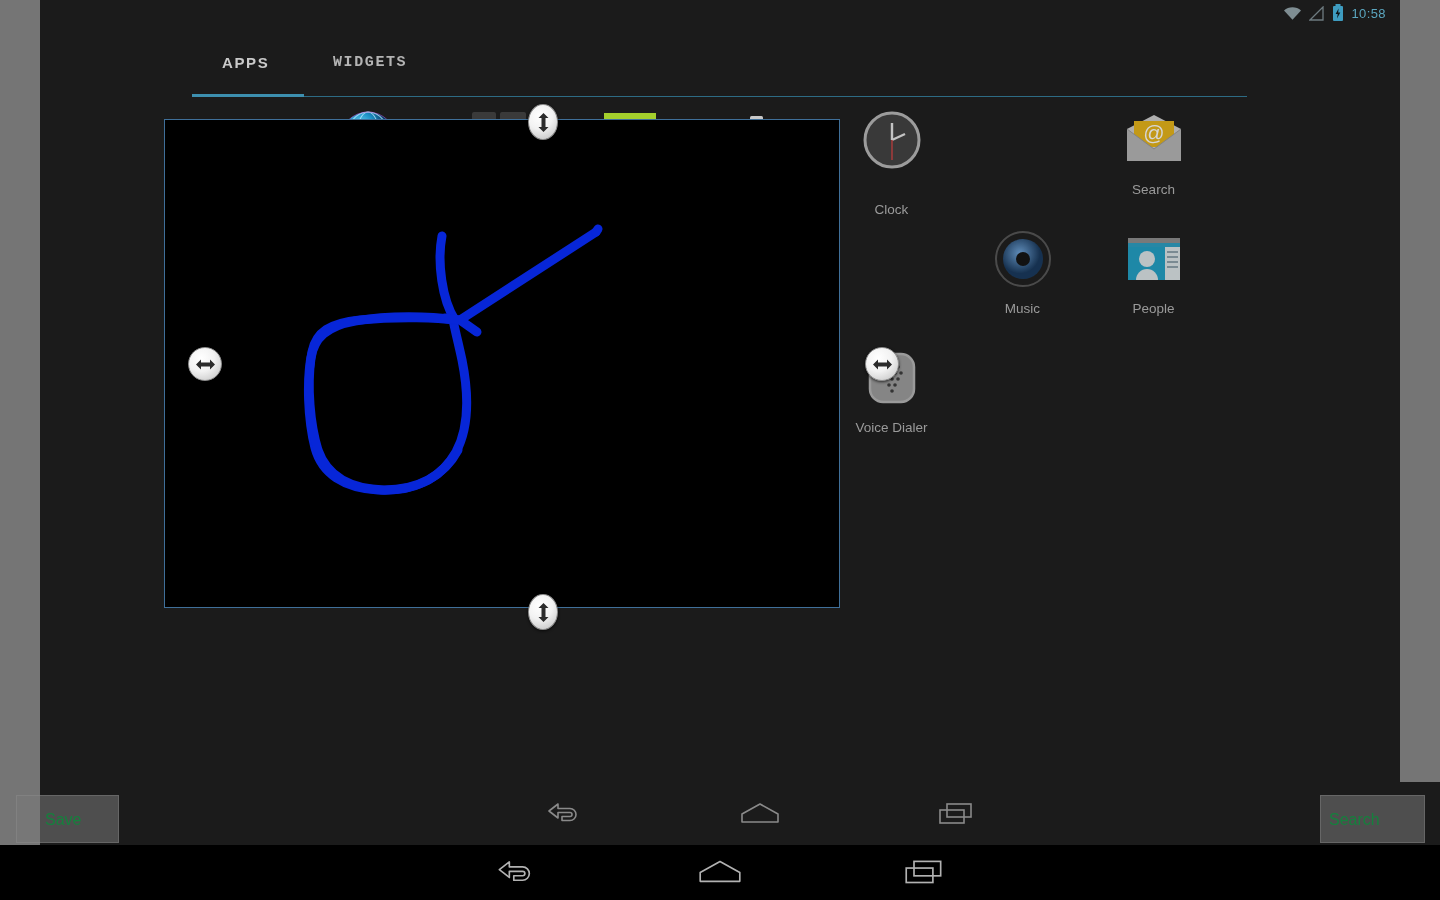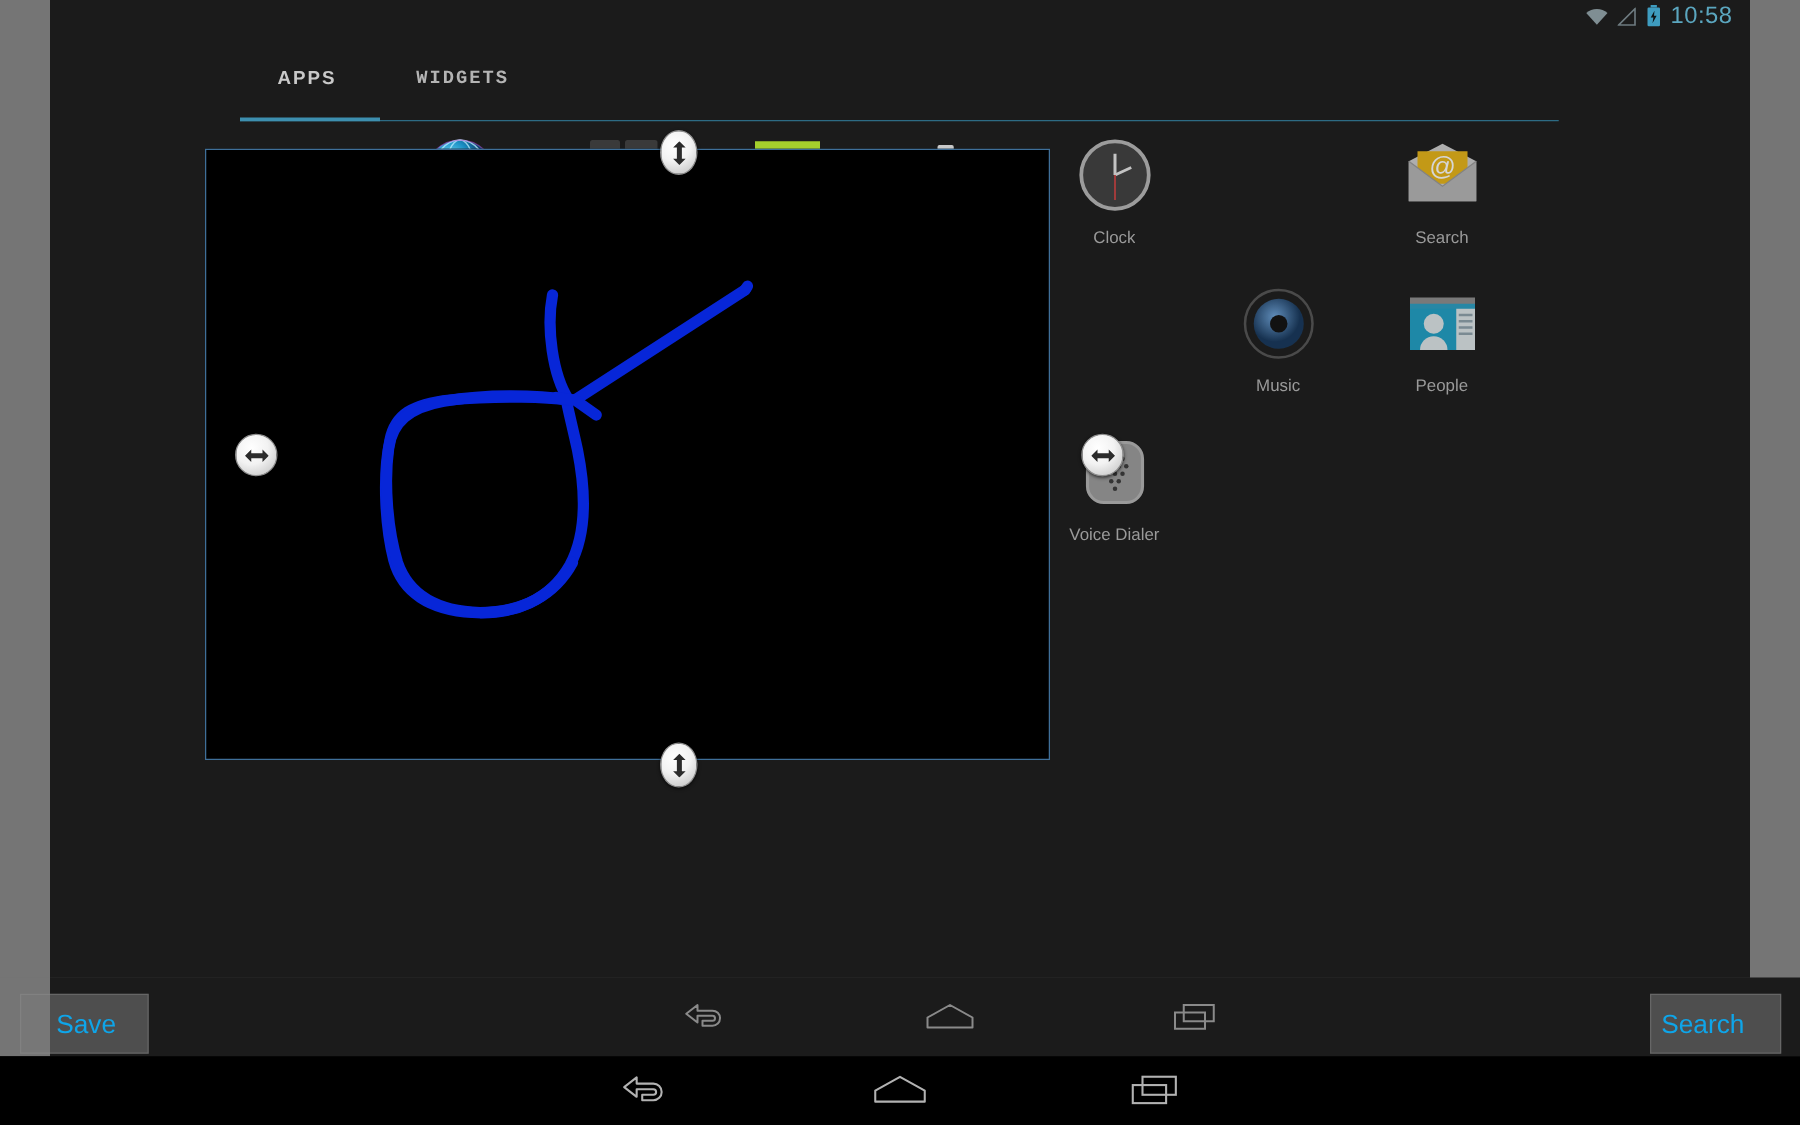--- a/index.html
+++ b/index.html
@@ -26,21 +26,21 @@
   }
 
   
   #statusbar{
     position:absolute;left:0;top:0;width:1360px;height:26px;
     display:flex;align-items:center;justify-content:flex-end;
     padding-right:14px;box-sizing:border-box;
   }
   #statusbar .sb-icon{margin-right:7px;display:flex;align-items:center;}
   #clock{
-    color:#5ba6bf;font-size:19px;letter-spacing:.4px;
+    color:#5ba6bf;font-size:13px;letter-spacing:.4px;
     font-family:"Liberation Sans",sans-serif;
   }
 
   
   #tabbar{position:absolute;left:0;top:40px;width:1360px;height:58px;}
   .tab{
     position:absolute;top:14px;
     font-size:15px;font-weight:bold;letter-spacing:1.6px;
     color:#c9c9c9;
   }
@@ -105,21 +105,21 @@
 
   
   #ink{position:absolute;left:0;top:0;width:1440px;height:900px;z-index:7;pointer-events:none;}
 
   
   .editbtn{
     position:absolute;z-index:8;
     height:48px;line-height:48px;
     background:rgba(120,120,120,.55);
     border:1px solid rgba(150,150,150,.35);
-    color:#0ea5e9;font-size:21px;
+    color:#15803d;font-size:16px;
     box-sizing:border-box;
   }
   #btn-save{left:16px;top:795px;width:103px;padding-left:28px;}
   #btn-discard{left:1320px;top:795px;width:105px;padding-left:8px;}
 
   
   .navbar{position:absolute;left:0;width:1440px;display:flex;
           align-items:center;justify-content:center;}
   #navbar-inner{top:782px;height:63px;background:#1b1b1b;z-index:3;}
   #navbar-system{top:845px;height:55px;background:#000;z-index:9;}
@@ -248,21 +248,21 @@
               <rect x="5" y="15" width="56" height="37" rx="5" fill="#9a9a9a"></rect>
               <rect x="5" y="15" width="56" height="10" rx="4" fill="#c2c2c2"></rect>
               <circle cx="33" cy="35" r="16" fill="#3a3a3a"></circle>
               <circle cx="33" cy="35" r="12" fill="#1c1c1c"></circle>
               <circle cx="33" cy="35" r="8" fill="#8d2f85"></circle>
               <circle cx="29" cy="31" r="3" fill="#d9a6d4" opacity=".7"></circle>
               <rect x="48" y="18" width="8" height="5" rx="1" fill="#e3e3e3"></rect>
             </svg></span>
           <span class="label">Camera</span>
         </div>
-        <div class="cell dim" style="left: 786px; top: 0px;">
+        <div class="cell dim" style="left: 786px; top: 0px; gap: 20px;">
           <span class="icon"><svg width="66" height="66" viewBox="0 0 66 66">
               <circle cx="33" cy="33" r="27" fill="#404040" stroke="#b9b9b9" stroke-width="3"></circle>
               <line x1="33" y1="33" x2="33" y2="16" stroke="#e8e8e8" stroke-width="2.4"></line>
               <line x1="33" y1="33" x2="46" y2="27" stroke="#e8e8e8" stroke-width="2.4"></line>
               <line x1="33" y1="33" x2="33" y2="53" stroke="#d04444" stroke-width="1.4"></line>
             </svg></span>
           <span class="label">Clock</span>
         </div>
         <div class="cell dim" style="left: 1048px; top: 0px;">
           <span class="icon"><svg width="66" height="66" viewBox="0 0 66 66">

